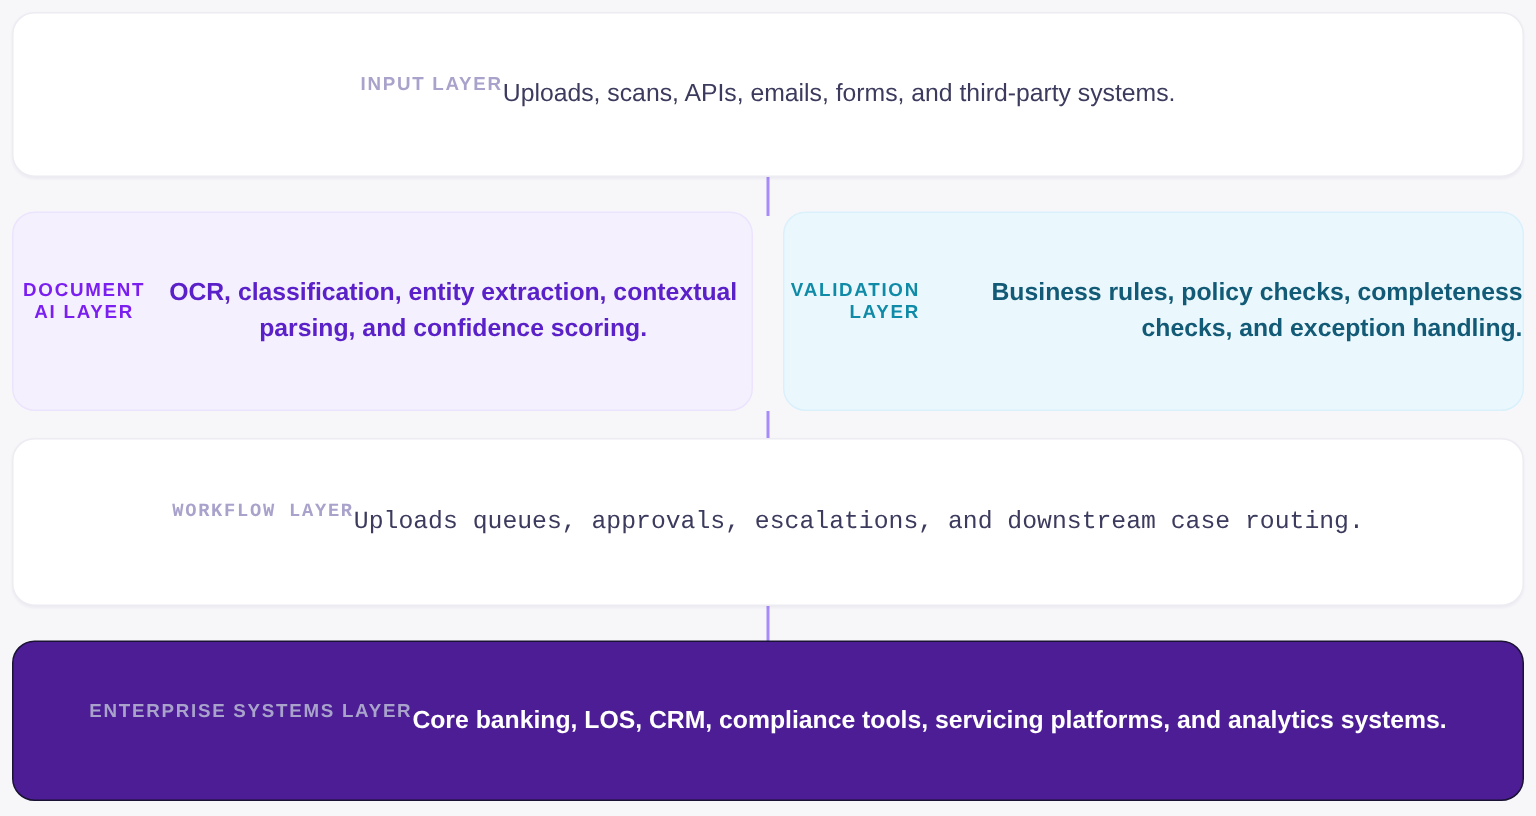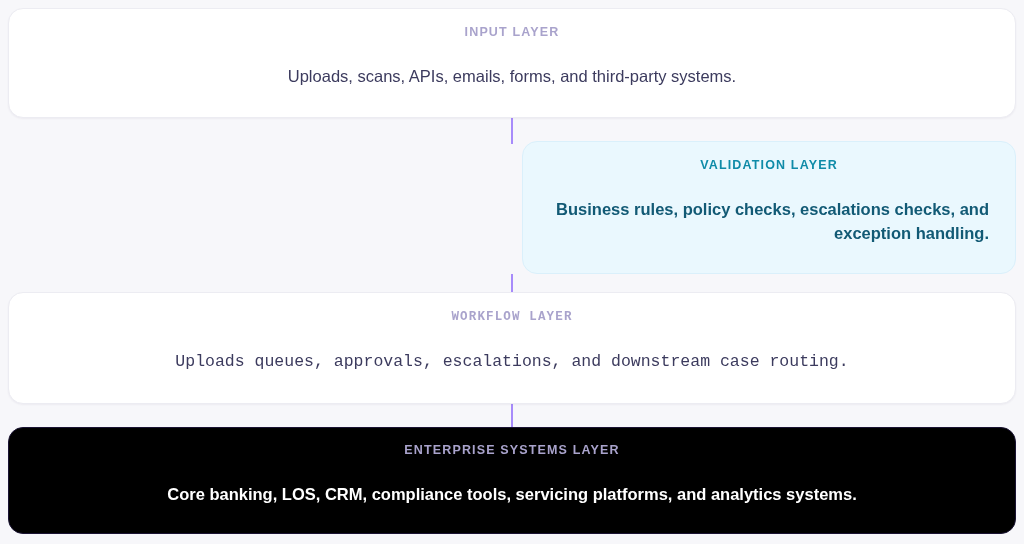--- a/index.html
+++ b/index.html
@@ -33,41 +33,41 @@
   .connector-1 { top: 118px; height: 26px; }
   .connector-2 { top: 274px; height: 22px; }
   .connector-3 { top: 404px; height: 24px; }
 
   
   .card {
     position: absolute;
     box-sizing: border-box;
     border-radius: 15px;
     display: flex;
-    flex-direction: column;
+    flex-direction: row;
     align-items: center;
     justify-content: center;
     text-align: center;
     z-index: 1;
   }
 
   .card-eyebrow {
     font-size: 12.5px;
     font-weight: bold;
     letter-spacing: 1.15px;
     text-transform: uppercase;
     line-height: 1.2;
     margin: 0 0 13px 0;
   }
 
   .card-body {
     font-size: 16.5px;
     font-weight: normal;
     line-height: 1.45;
-    margin: 12px;
+    margin: 0;
     max-width: 92%;
   }
 
   
   .card-input {
     left: 8px;
     top: 8px;
     width: 1008px;
     height: 110px;
     background: #ffffff;
@@ -122,21 +122,21 @@
   }
   .card-workflow .card-eyebrow { color: #a9a3cc; }
   .card-workflow .card-body { color: #3c3b5e; }
 
   
   .card-enterprise {
     left: 8px;
     top: 427px;
     width: 1008px;
     height: 107px;
-    background: #000000;
+    background: #4c1d95;
     border: 1px solid #1a1333;
   }
   .card-enterprise .card-eyebrow { color: #a9a3cc; }
   .card-enterprise .card-body {
     color: #ffffff;
     font-weight: bold;
     text-align: center;
   }
 </style>
 </head>
@@ -144,24 +144,28 @@
 
 <div class="stack">
 
   <div class="card card-input">
     <div class="card-eyebrow">INPUT LAYER</div>
     <div class="card-body">Uploads, scans, APIs, emails, forms, and third-party systems.</div>
   </div>
 
   <div class="connector connector-1"></div>
 
+  <div class="card card-docai">
+    <div class="card-eyebrow">DOCUMENT AI LAYER</div>
+    <div class="card-body">OCR, classification, entity extraction, contextual parsing, and confidence scoring.</div>
+  </div>
 
   <div class="card card-validation">
     <div class="card-eyebrow">VALIDATION LAYER</div>
-    <div class="card-body">Business rules, policy checks, escalations checks, and exception handling.</div>
+    <div class="card-body">Business rules, policy checks, completeness checks, and exception handling.</div>
   </div>
 
   <div class="connector connector-2"></div>
 
   <div class="card card-workflow">
     <div class="card-eyebrow">WORKFLOW LAYER</div>
     <div class="card-body">Uploads queues, approvals, escalations, and downstream case routing.</div>
   </div>
 
   <div class="connector connector-3"></div>

